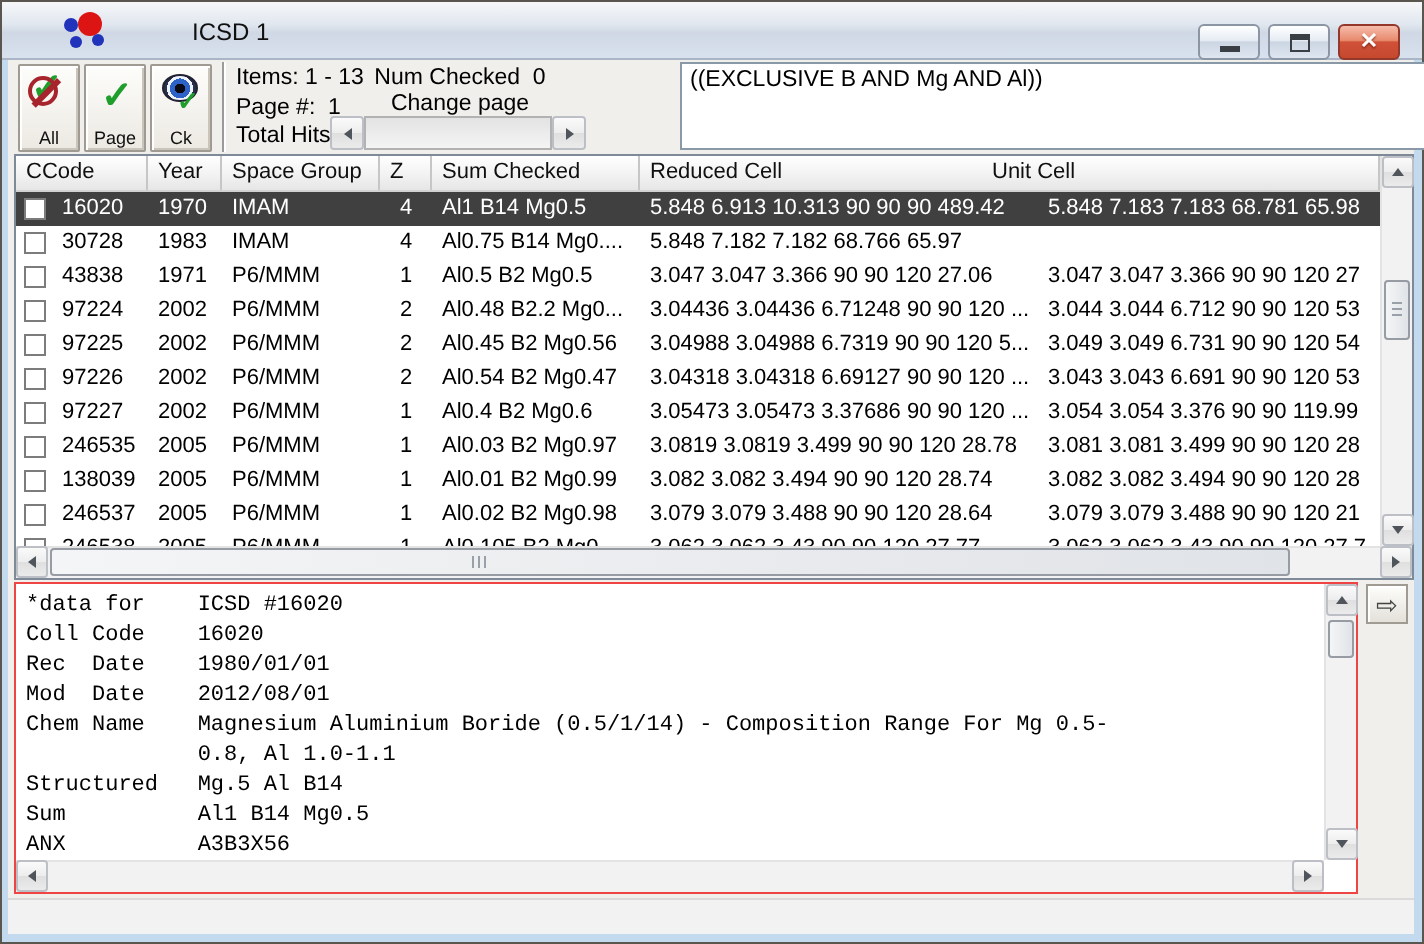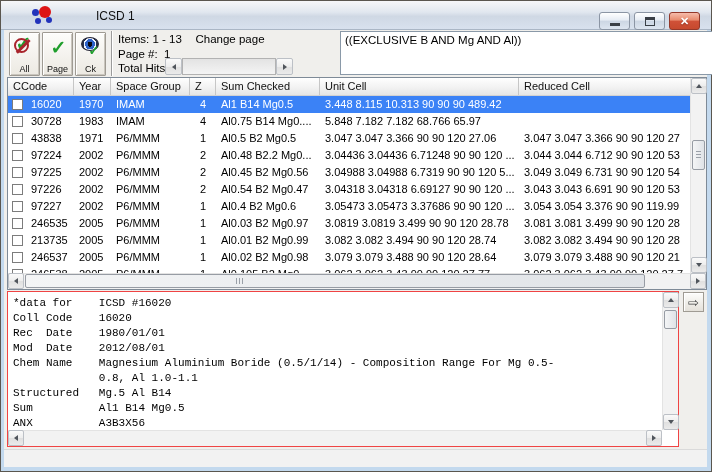--- a/index.html
+++ b/index.html
@@ -89,21 +89,21 @@
               border:1px solid #7e8a97; background:#fff; }
   .lv-header { position:absolute; left:0; top:0; width:682px; height:18px; display:flex;
                background:linear-gradient(180deg,#ffffff,#f2f2f2 55%,#e6e6e6);
                border-bottom:1px solid #d2d2d2; }
   .hc { height:17px; line-height:17px; padding-left:5px; font-size:11px; color:#101010;
         border-right:1px solid #c6c6c6; white-space:nowrap; overflow:hidden; flex:none; }
   .w-ccode{width:66px;} .w-year{width:37px;} .w-sg{width:79px;} .w-z{width:26px;}
   .w-sf{width:104px;} .w-uc{width:199px;} .w-rc{width:171px; border-right:none;}
   .lv-body { position:absolute; left:0; top:18px; width:682px; height:177px; overflow:hidden; }
   .trow { display:flex; height:17px; font-size:11px; color:#000; background:#fff; }
-  .trow.selected { background:#3b82f6; color:#fff; }
+  .trow.selected { background:#404040; color:#fff; }
   .cell { line-height:17px; padding-left:5px; white-space:pre; overflow:hidden; flex:none; }
   .c-ccode { display:flex; align-items:center; padding-left:4px; }
   .c-z { text-align:center; padding-left:0; }
   .checkbox { width:11px; height:11px; background:#fff; border:1px solid #7c7c7c;
               margin-right:8px; flex:none; }
   .lv-vscroll { position:absolute; right:0; top:0; width:16px; height:195px; background:#f2f2f2;
                 border-left:1px solid #e3e3e3; }
   .lv-hscroll { position:absolute; left:0; bottom:0; width:698px; height:16px; background:#f2f2f2;
                 border-top:1px solid #e3e3e3; }
 
@@ -179,20 +179,21 @@
         </div>
         <span class="tb-label">Ck</span>
       </div>
       <div class="tb-sep"></div>
       <div class="stats">
         <div>Items: 1 - 13</div>
         <div>Page #:  1</div>
         <div>Total Hits:  13</div>
       </div>
       <div class="numchecked">
+        <div>Num Checked  0</div>
         <div>Change page</div>
       </div>
       <div class="pagebar">
         <div class="sbtn" style="left:0;top:0;">
             <span class="tri t-left"></span>
           </div>
         <div class="pb-track"></div>
         <div class="sbtn" style="right:0;top:0;">
             <span class="tri t-right"></span>
           </div>
@@ -210,34 +211,35 @@
       </div>
     </div>
 
     <div class="listview">
       <div class="lv-header">
         <div class="hc w-ccode">CCode</div>
         <div class="hc w-year">Year</div>
         <div class="hc w-sg">Space Group</div>
         <div class="hc w-z">Z</div>
         <div class="hc w-sf">Sum Checked</div>
+        <div class="hc w-rc">Reduced Cell</div>
         <div class="hc w-uc">Unit Cell</div>
-        <div class="hc w-rc">Reduced Cell</div>
       </div>
       <div class="lv-body">
           <div class="trow selected">
     <div class="cell c-ccode w-ccode">
       <span class="checkbox"></span>
       <span>16020</span>
     </div>
     <div class="cell w-year">1970</div>
     <div class="cell w-sg">IMAM</div>
     <div class="cell c-z w-z">4</div>
     <div class="cell w-sf">Al1 B14 Mg0.5</div>
-    <div class="cell w-uc">3.448 8.115 10.313 90 90 90 489.42</div>
+    <div class="cell w-uc">5.848 6.913 10.313 90 90 90 489.42</div>
+    <div class="cell w-rc">5.848 7.183 7.183 68.781 65.98</div>
   </div>
           <div class="trow">
     <div class="cell c-ccode w-ccode">
       <span class="checkbox"></span>
       <span>30728</span>
     </div>
     <div class="cell w-year">1983</div>
     <div class="cell w-sg">IMAM</div>
     <div class="cell c-z w-z">4</div>
     <div class="cell w-sf">Al0.75 B14 Mg0....</div>
@@ -311,21 +313,21 @@
     <div class="cell w-year">2005</div>
     <div class="cell w-sg">P6/MMM</div>
     <div class="cell c-z w-z">1</div>
     <div class="cell w-sf">Al0.03 B2 Mg0.97</div>
     <div class="cell w-uc">3.0819 3.0819 3.499 90 90 120 28.78</div>
     <div class="cell w-rc">3.081 3.081 3.499 90 90 120 28</div>
   </div>
           <div class="trow">
     <div class="cell c-ccode w-ccode">
       <span class="checkbox"></span>
-      <span>213735</span>
+      <span>138039</span>
     </div>
     <div class="cell w-year">2005</div>
     <div class="cell w-sg">P6/MMM</div>
     <div class="cell c-z w-z">1</div>
     <div class="cell w-sf">Al0.01 B2 Mg0.99</div>
     <div class="cell w-uc">3.082 3.082 3.494 90 90 120 28.74</div>
     <div class="cell w-rc">3.082 3.082 3.494 90 90 120 28</div>
   </div>
           <div class="trow">
     <div class="cell c-ccode w-ccode">

